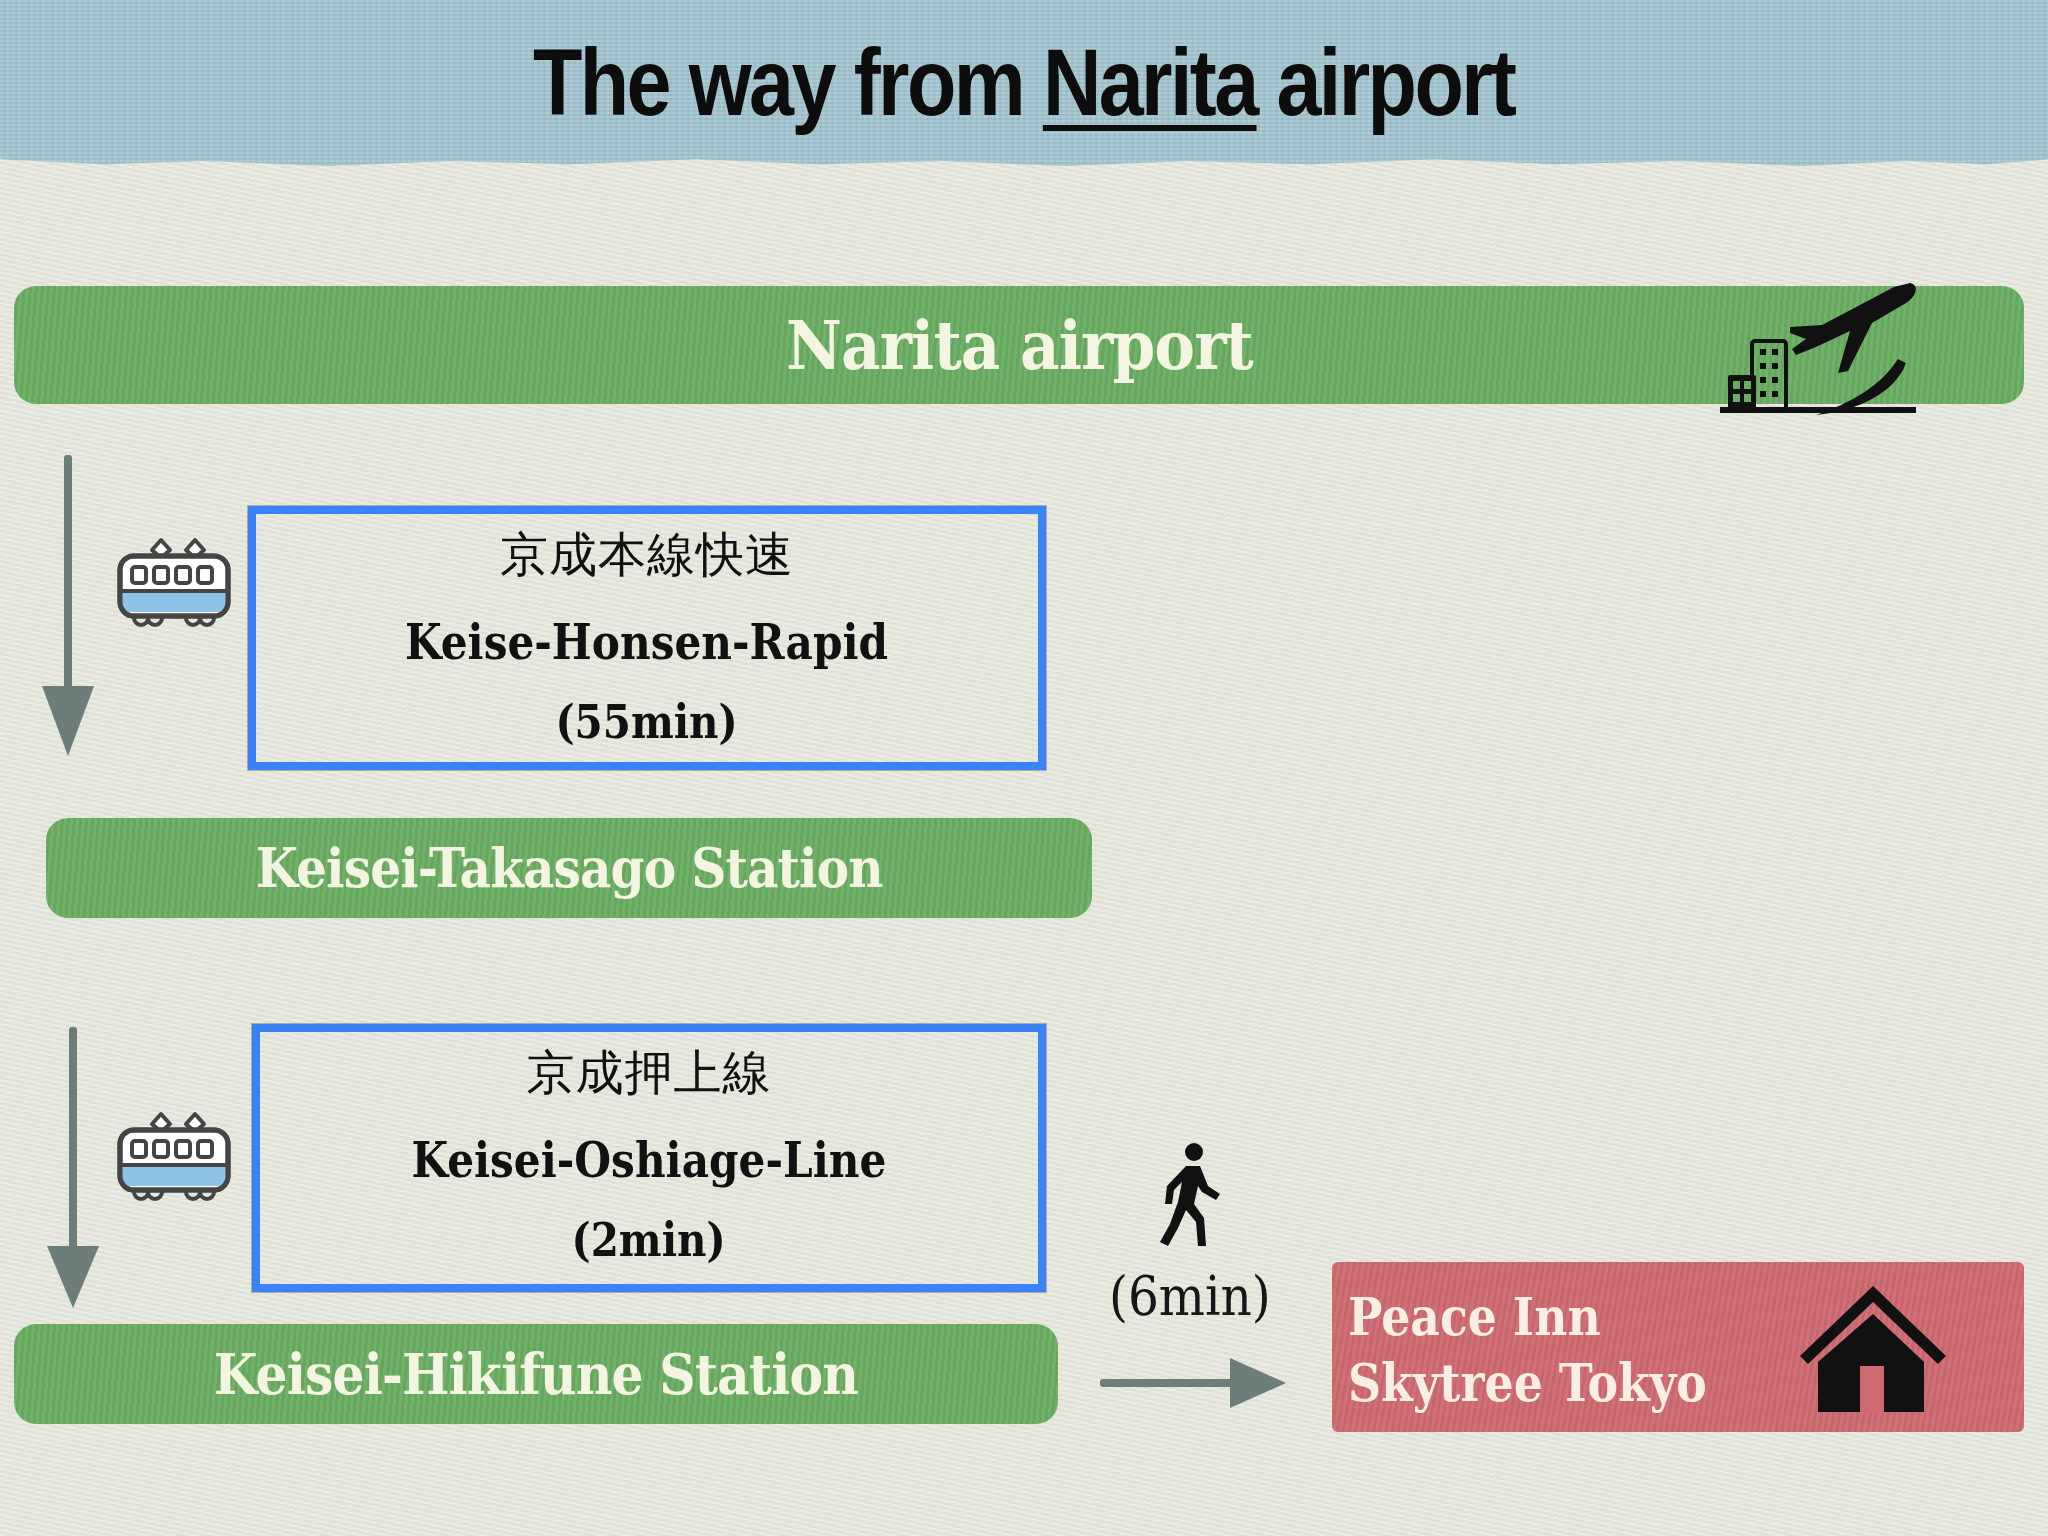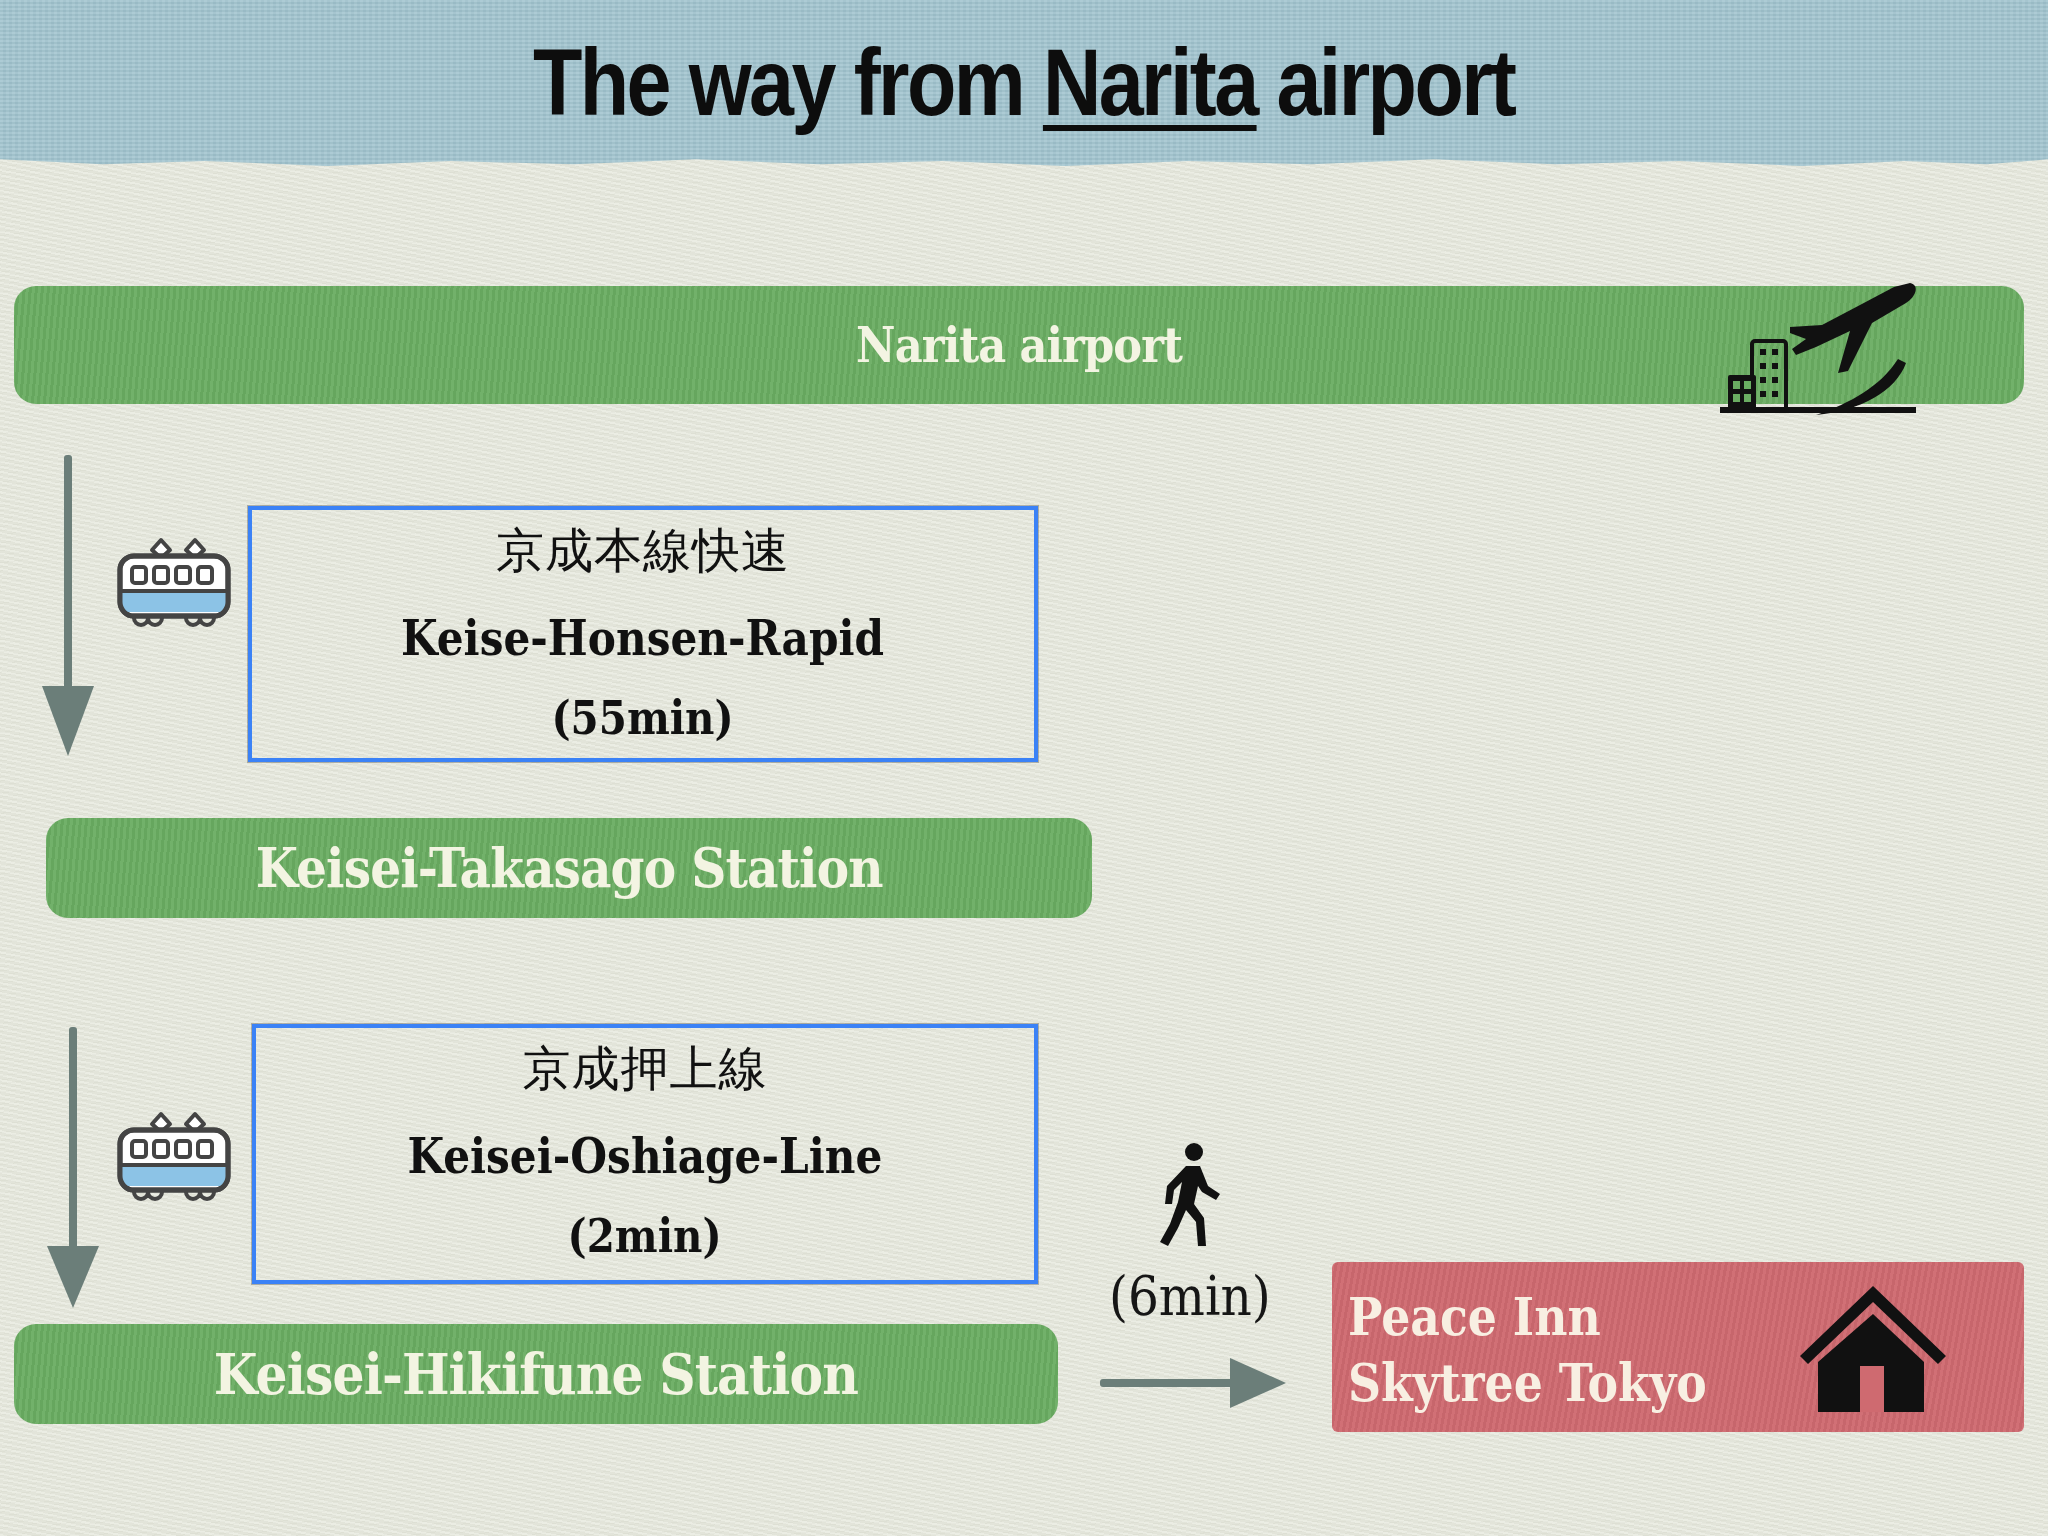--- a/index.html
+++ b/index.html
@@ -33,28 +33,28 @@
 
   
   .bar {
     background: #6aad62;
     background-image: repeating-linear-gradient(95deg, rgba(255,255,255,0.05) 0 3px, rgba(0,0,0,0.04) 3px 6px);
     border-radius: 22px;
     color: #f3f4e2;
     font-family: "DejaVu Serif", serif; font-weight: bold;
     display: flex; align-items: center; justify-content: center;
   }
-  .bar-airport { left: 14px; top: 286px; width: 2010px; height: 118px; font-size: 48px; align-items: center; }
+  .bar-airport { left: 14px; top: 286px; width: 2010px; height: 118px; font-size: 68px; align-items: center; }
   .bar-takasago { left: 14px; top: 818px; width: 1046px; height: 100px; font-size: 54px; margin-left: 32px; }
   .bar-hikifune { left: 14px; top: 1324px; width: 1044px; height: 100px; font-size: 56px; }
   .bar-text { display: inline-block; transform: scaleX(0.9); letter-spacing: -1px; }
 
   
   .route-box {
-    border: 4px solid #3b82f6;
+    border: 8px solid #3b82f6;
     box-shadow: 0 0 0 1px rgba(0,0,0,0.25);
     text-align: center; color: #111;
   }
   .box1 { left: 248px; top: 506px; width: 782px; height: 248px; }
   .box2 { left: 252px; top: 1024px; width: 778px; height: 252px; }
   .jp { font-family: "DejaVu Serif", serif; font-size: 48px; line-height: 56px; margin-top: 12px; letter-spacing: 1px; }
   .en { font-family: "DejaVu Serif", serif; font-weight: bold; font-size: 48px; line-height: 60px; margin-top: 30px; }
   .en span, .dur span { display: inline-block; transform: scaleX(0.88); }
   .dur { font-family: "DejaVu Serif", serif; font-weight: bold; font-size: 46px; line-height: 60px; margin-top: 20px; }
 

